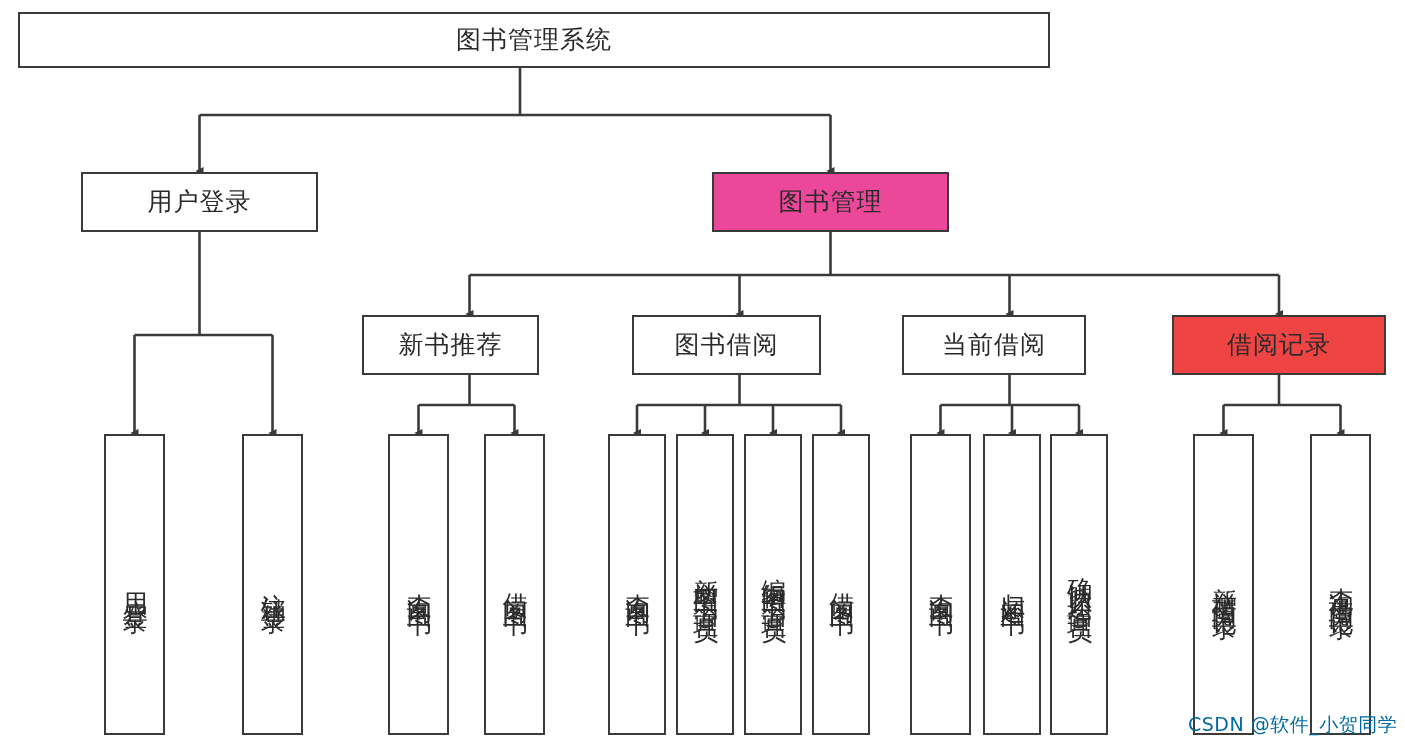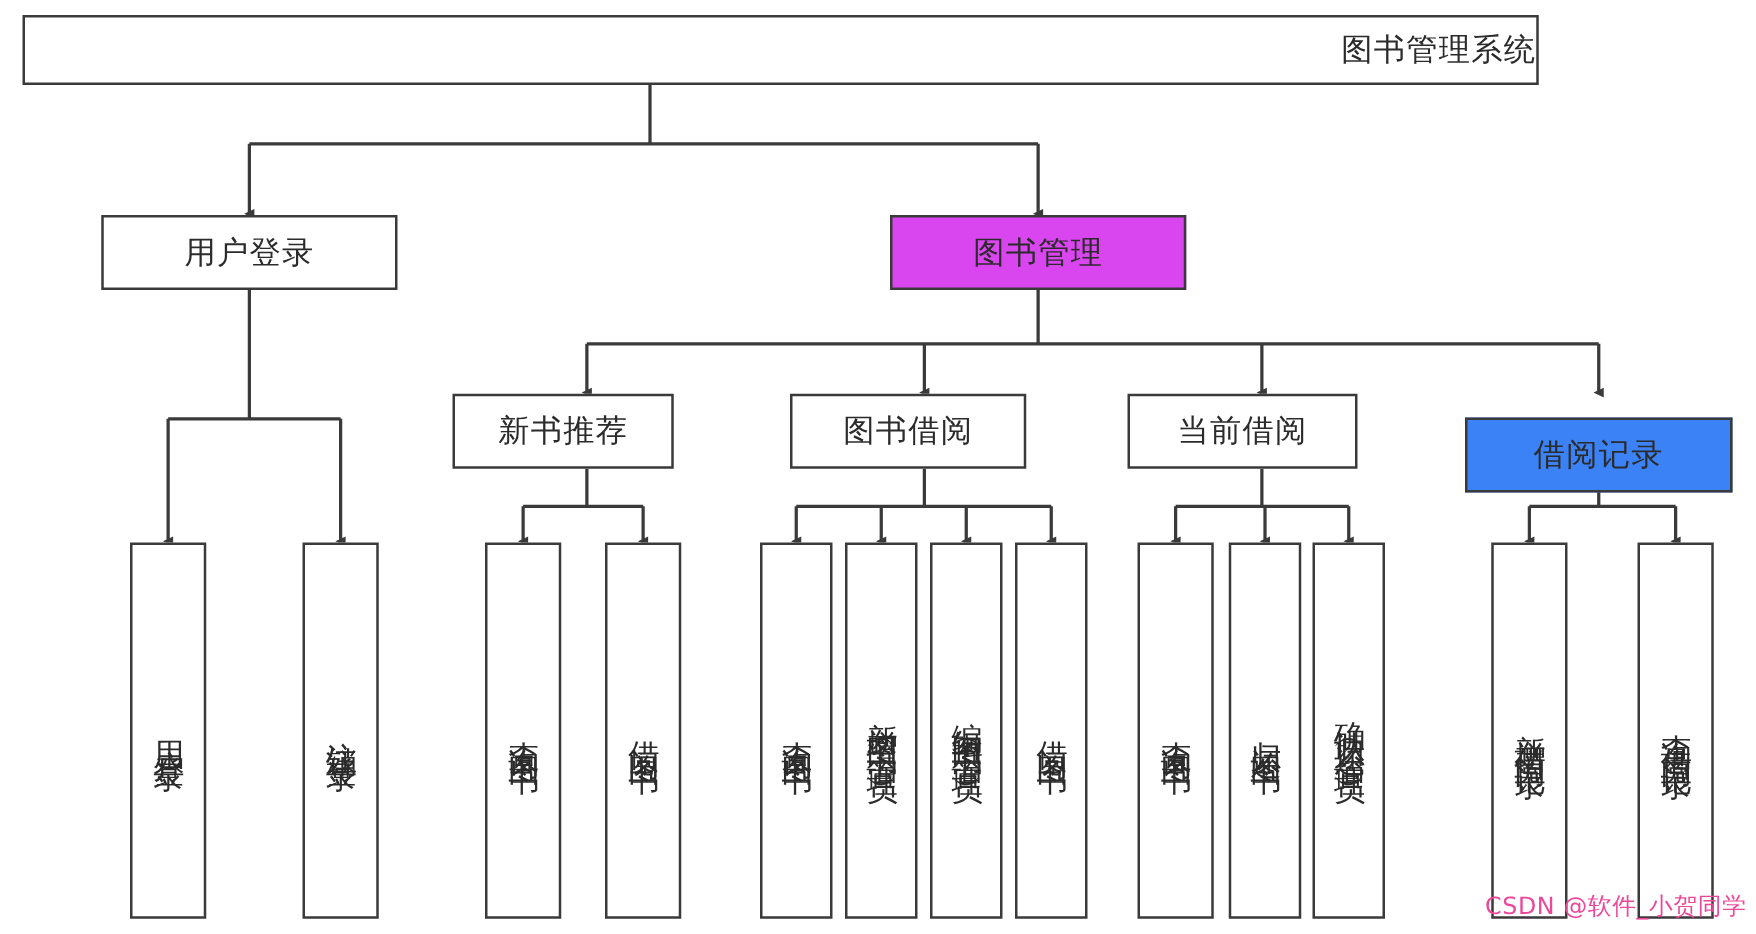--- a/index.html
+++ b/index.html
@@ -105,41 +105,41 @@
         <path d="M940.5,405 L940.5,433" marker-end="url(#arrowhead)"></path>
         <path d="M1012,405 L1012,433" marker-end="url(#arrowhead)"></path>
         <path d="M1079,405 L1079,433" marker-end="url(#arrowhead)"></path>
         <path d="M1279,375 L1279,405"></path>
         <path d="M1223.5,405 L1340.5,405"></path>
         <path d="M1223.5,405 L1223.5,433" marker-end="url(#arrowhead)"></path>
         <path d="M1340.5,405 L1340.5,433" marker-end="url(#arrowhead)"></path>
       </g>
   </svg>
 
-  <div class="node horizontal" style="left: 18px; top: 12px; width: 1213px; height: 56px; border-color: rgb(58, 58, 58); background: rgb(255, 255, 255); color: rgb(43, 43, 43); justify-content: flex-end;">
+  <div class="node horizontal" style="left: 18px; top: 12px; width: 1032px; height: 56px; border-color: rgb(58, 58, 58); background: rgb(255, 255, 255); color: rgb(43, 43, 43);">
     <span class="label">图书管理系统</span>
   </div>
 
   <div class="node horizontal" style="left: 81px; top: 172px; width: 237px; height: 60px; border-color: rgb(58, 58, 58); background: rgb(255, 255, 255); color: rgb(43, 43, 43);">
     <span class="label">用户登录</span>
   </div>
-  <div class="node horizontal" style="left: 712px; top: 172px; width: 237px; height: 60px; border-color: rgb(58, 58, 58); background: #d946ef; color: rgb(43, 43, 43);">
+  <div class="node horizontal" style="left: 712px; top: 172px; width: 237px; height: 60px; border-color: rgb(58, 58, 58); background: #ec4899; color: rgb(43, 43, 43);">
     <span class="label">图书管理</span>
   </div>
 
   <div class="node horizontal" style="left: 362px; top: 315px; width: 177px; height: 60px; border-color: rgb(58, 58, 58); background: rgb(255, 255, 255); color: rgb(43, 43, 43);">
     <span class="label">新书推荐</span>
   </div>
   <div class="node horizontal" style="left: 632px; top: 315px; width: 189px; height: 60px; border-color: rgb(58, 58, 58); background: rgb(255, 255, 255); color: rgb(43, 43, 43);">
     <span class="label">图书借阅</span>
   </div>
   <div class="node horizontal" style="left: 902px; top: 315px; width: 184px; height: 60px; border-color: rgb(58, 58, 58); background: rgb(255, 255, 255); color: rgb(43, 43, 43);">
     <span class="label">当前借阅</span>
   </div>
-  <div class="node horizontal" style="left: 1172px; top: 315px; width: 214px; height: 60px; border-color: rgb(58, 58, 58); background: #3b82f6; color: rgb(43, 43, 43); margin-top: 19px;">
+  <div class="node horizontal" style="left: 1172px; top: 315px; width: 214px; height: 60px; border-color: rgb(58, 58, 58); background: #ef4444; color: rgb(43, 43, 43);">
     <span class="label">借阅记录</span>
   </div>
 
   <div class="node vertical" style="left: 104px; top: 434px; width: 61px; height: 301px; border-color: rgb(58, 58, 58); background: rgb(255, 255, 255); color: rgb(43, 43, 43);">
     <span class="label">用户登录</span>
   </div>
   <div class="node vertical" style="left: 242px; top: 434px; width: 61px; height: 301px; border-color: rgb(58, 58, 58); background: rgb(255, 255, 255); color: rgb(43, 43, 43);">
     <span class="label">注销登录</span>
   </div>
 
@@ -173,14 +173,14 @@
     <span class="label">确认归还（管理员）</span>
   </div>
 
   <div class="node vertical" style="left: 1193px; top: 434px; width: 61px; height: 301px; border-color: rgb(58, 58, 58); background: rgb(255, 255, 255); color: rgb(43, 43, 43);">
     <span class="label">新增借阅记录</span>
   </div>
   <div class="node vertical" style="left: 1310px; top: 434px; width: 61px; height: 301px; border-color: rgb(58, 58, 58); background: rgb(255, 255, 255); color: rgb(43, 43, 43);">
     <span class="label">查询借阅记录</span>
   </div>
 
-  <div class="watermark" style="color: #ec4899;">CSDN @软件_小贺同学</div>
+  <div class="watermark" style="color: #0369a1;">CSDN @软件_小贺同学</div>
 </div>
 
 </body></html>

